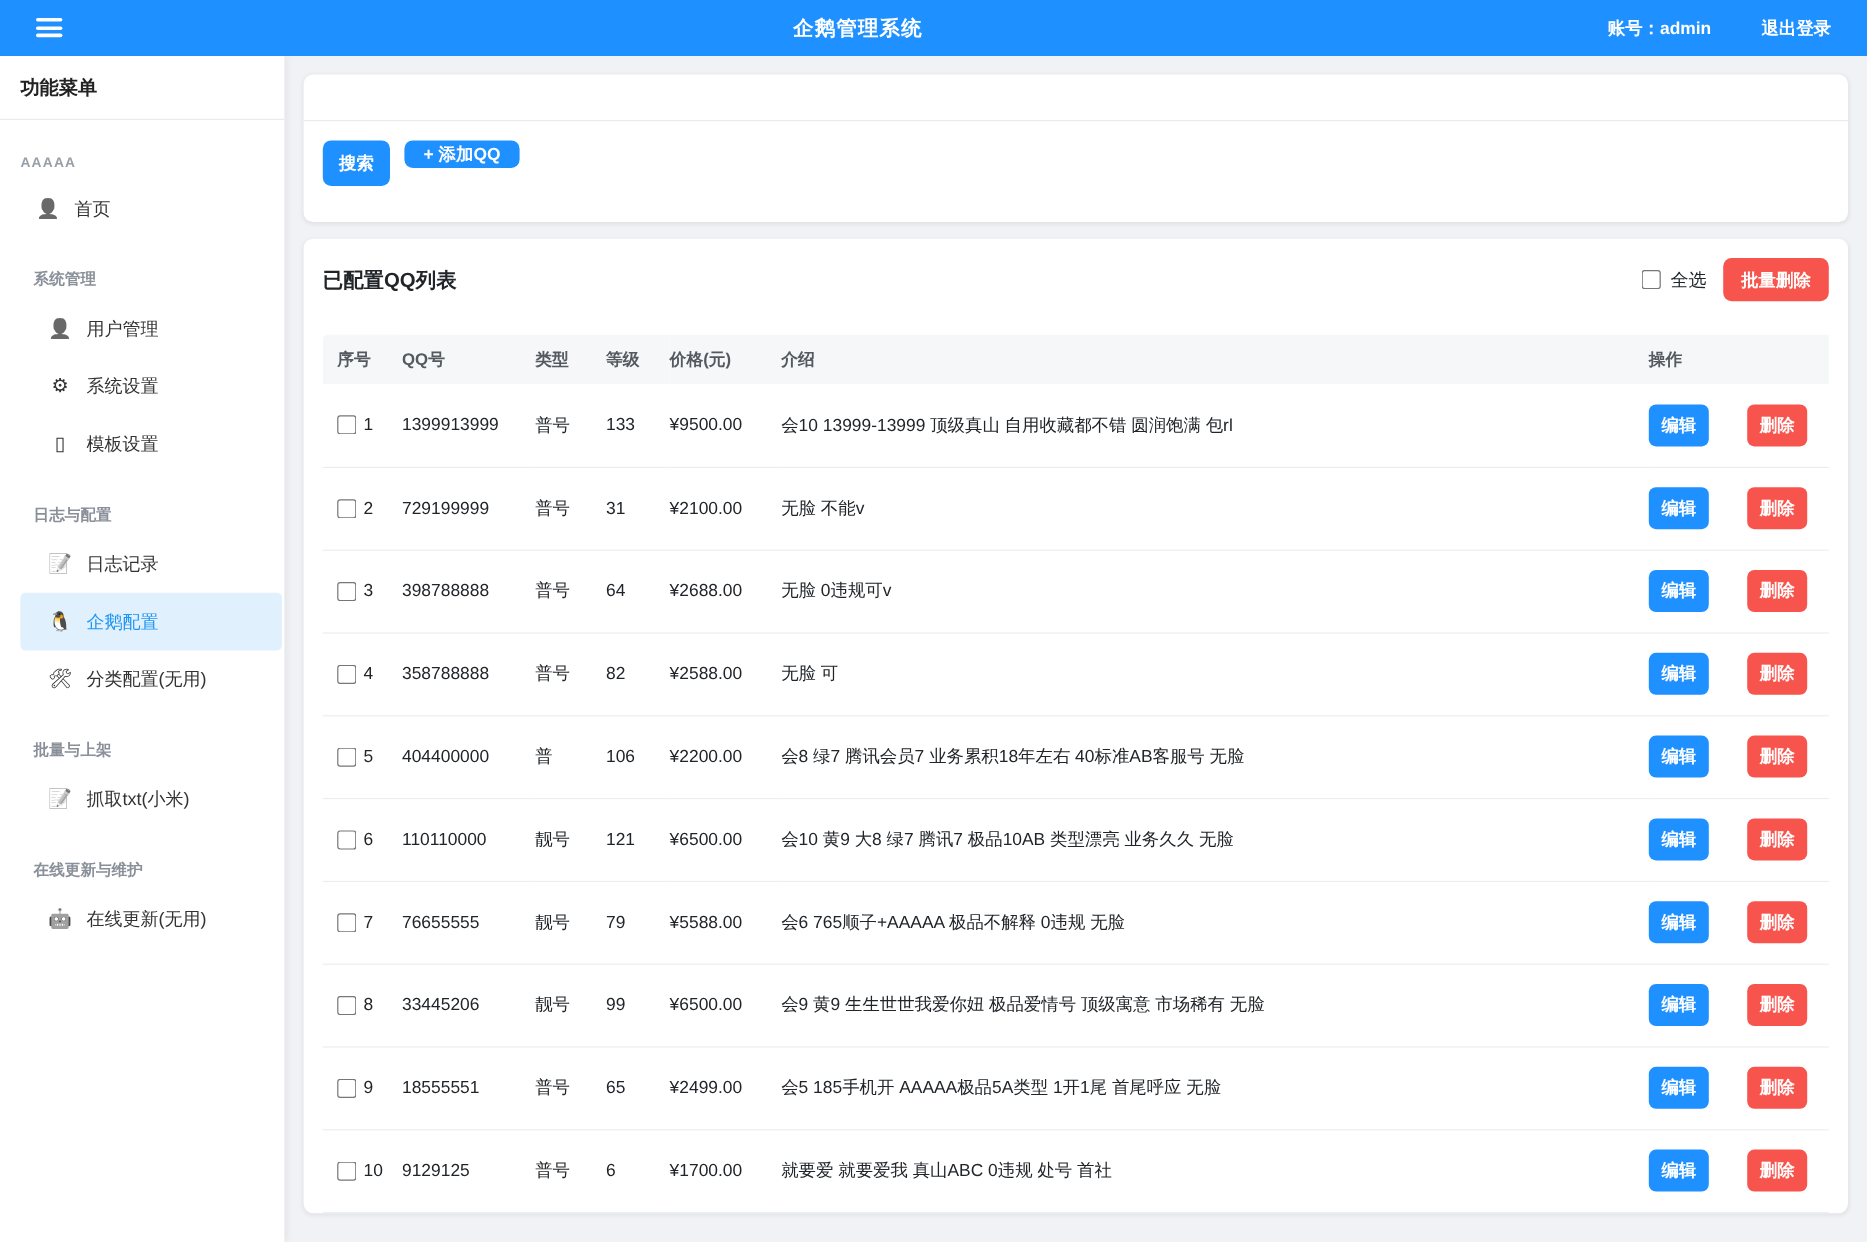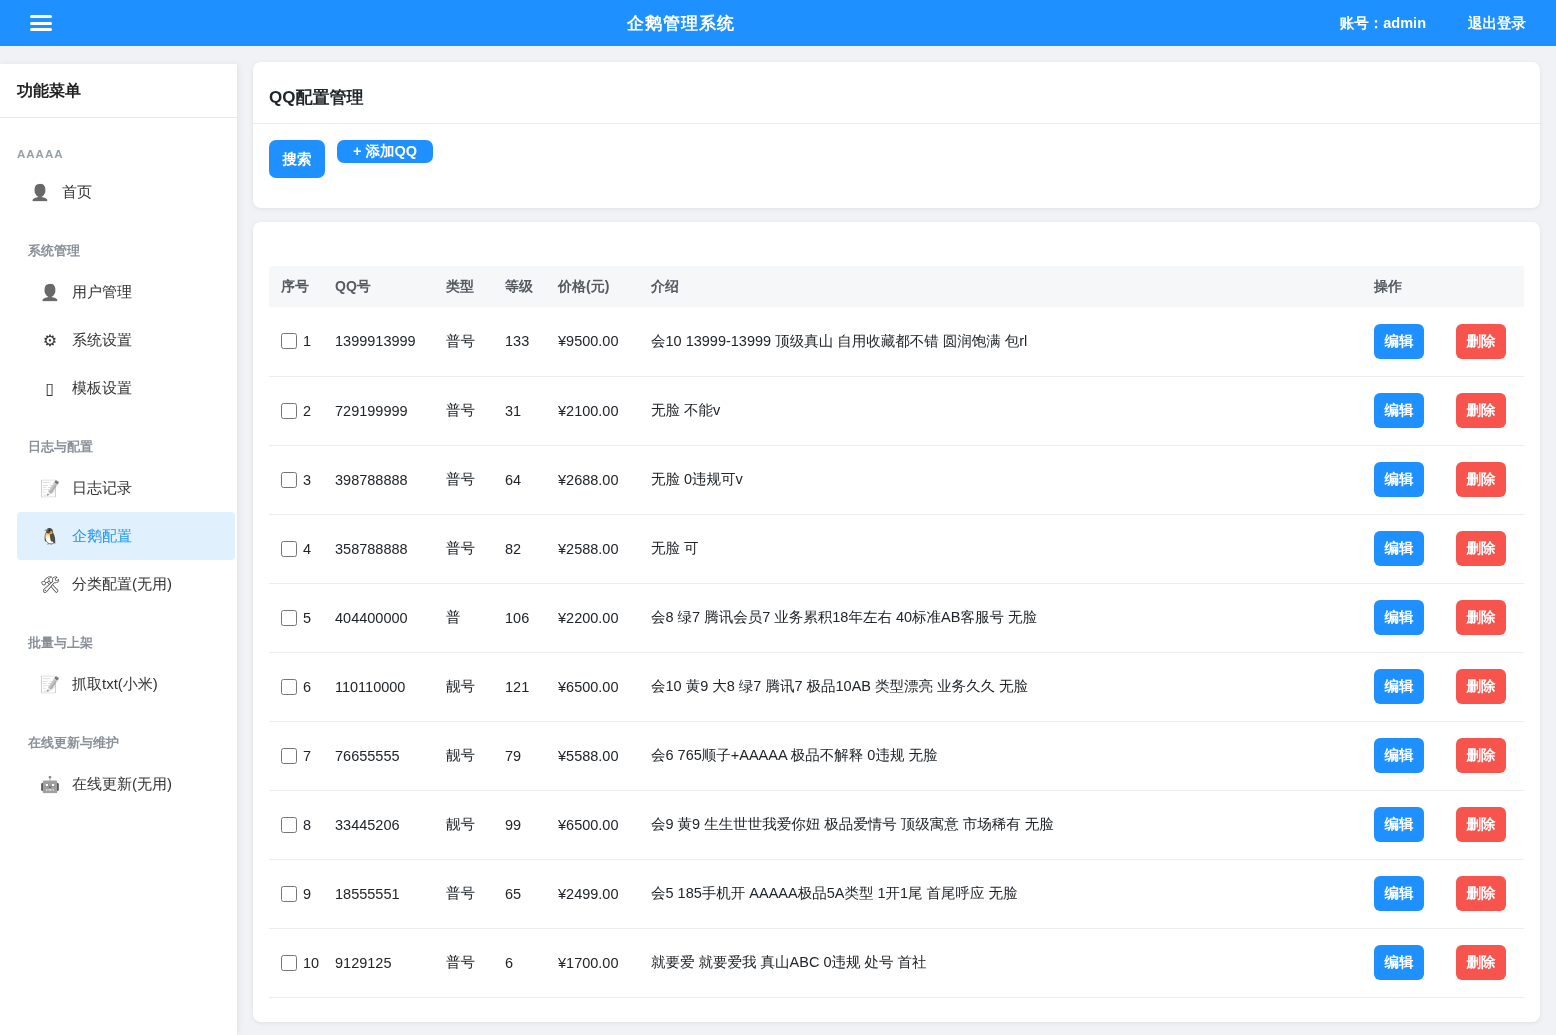--- a/index.html
+++ b/index.html
@@ -3,26 +3,26 @@
 <meta charset="utf-8">
 <style>
   * { margin:0; padding:0; box-sizing:border-box; }
   html,body { width:1556px; height:1035px; overflow:hidden; }
   body { font-family:"Liberation Sans","DejaVu Sans",sans-serif; background:#f0f2f5; color:#212529; }
 
   
   .topbar { position:fixed; top:0; left:0; right:0; height:46px; background:#1e90ff; display:flex; align-items:center; z-index:10; color:#fff; }
   .hamburger { width:22px; height:16px; margin-left:30px; display:flex; flex-direction:column; justify-content:space-between; cursor:pointer; }
   .hamburger span { display:block; height:3px; width:100%; background:#fff; border-radius:2px; }
-  .topbar-title { position:absolute; left:621px; width:120px; text-align:center; font-size:17px; font-weight:bold; letter-spacing:1px; }
+  .topbar-title { position:absolute; left:655px; width:120px; text-align:center; font-size:17px; font-weight:bold; letter-spacing:1px; }
   .topbar-right { margin-left:auto; margin-right:30px; display:flex; align-items:flex-start; gap:42px; font-size:14.5px; font-weight:bold; }
   .topbar-right a { color:#fff; text-decoration:none; cursor:pointer; }
 
   
-  .sidebar { position:fixed; top:64px; left:0; bottom:0; width:237px; background:#fff; box-shadow:2px 0 6px rgba(0,0,0,0.06); }
+  .sidebar { position:fixed; top:46px; left:0; bottom:0; width:237px; background:#fff; box-shadow:2px 0 6px rgba(0,0,0,0.06); }
   .sidebar-title { font-size:16px; font-weight:bold; color:#222; padding:17px 0 0 17px; height:54px; border-bottom:1px solid #e8eaed; }
   .side-section-label { margin:26px 0 8px 28px; font-size:13px; font-weight:bold; color:#8a9099; }
   .side-section-label.latin { margin-left:17px; margin-top:30px; font-size:11.5px; letter-spacing:1px; color:#97a0a9; }
   .side-item { height:48px; margin:0 2px 0 17px; display:flex; align-items:center; border-radius:4px; cursor:pointer; font-size:15px; color:#333; }
   .side-item .side-icon { width:20px; margin-left:23px; margin-right:12px; font-size:16px; text-align:center; filter:grayscale(100%); }
   .side-item.top-level .side-icon { margin-left:13px; }
   .side-item.active { background:#e1f0fd; color:#2196f3; }
   .side-item.active .side-icon { filter:none; }
 
   
@@ -116,29 +116,38 @@
       <div class="side-item">
         <span class="side-icon">🤖</span>
         <span>在线更新(无用)</span>
       </div>
     </nav>
 </aside>
 
 <main class="content">
 
   <section class="card search-card">
-    <h2 class="card-title">QQ配置管理</h2>
     <div class="divider"></div>
     <div class="search-row">
       <button class="btn blue btn-search">搜索</button>
       <button class="btn blue btn-add">+ 添加QQ</button>
     </div>
   </section>
 
   <section class="card list-card">
+    <div class="list-head">
+      <h2 class="card-title">已配置QQ列表</h2>
+      <div class="list-head-right">
+        <label class="select-all">
+          <input type="checkbox" style="">
+          <span>全选</span>
+        </label>
+        <button class="btn red btn-batch">批量删除</button>
+      </div>
+    </div>
 
     <table>
       <colgroup>
         <col class="c-idx">
           <col class="c-qq">
           <col class="c-type">
           <col class="c-lvl">
           <col class="c-price">
           <col class="c-desc">
           <col class="c-ops">

